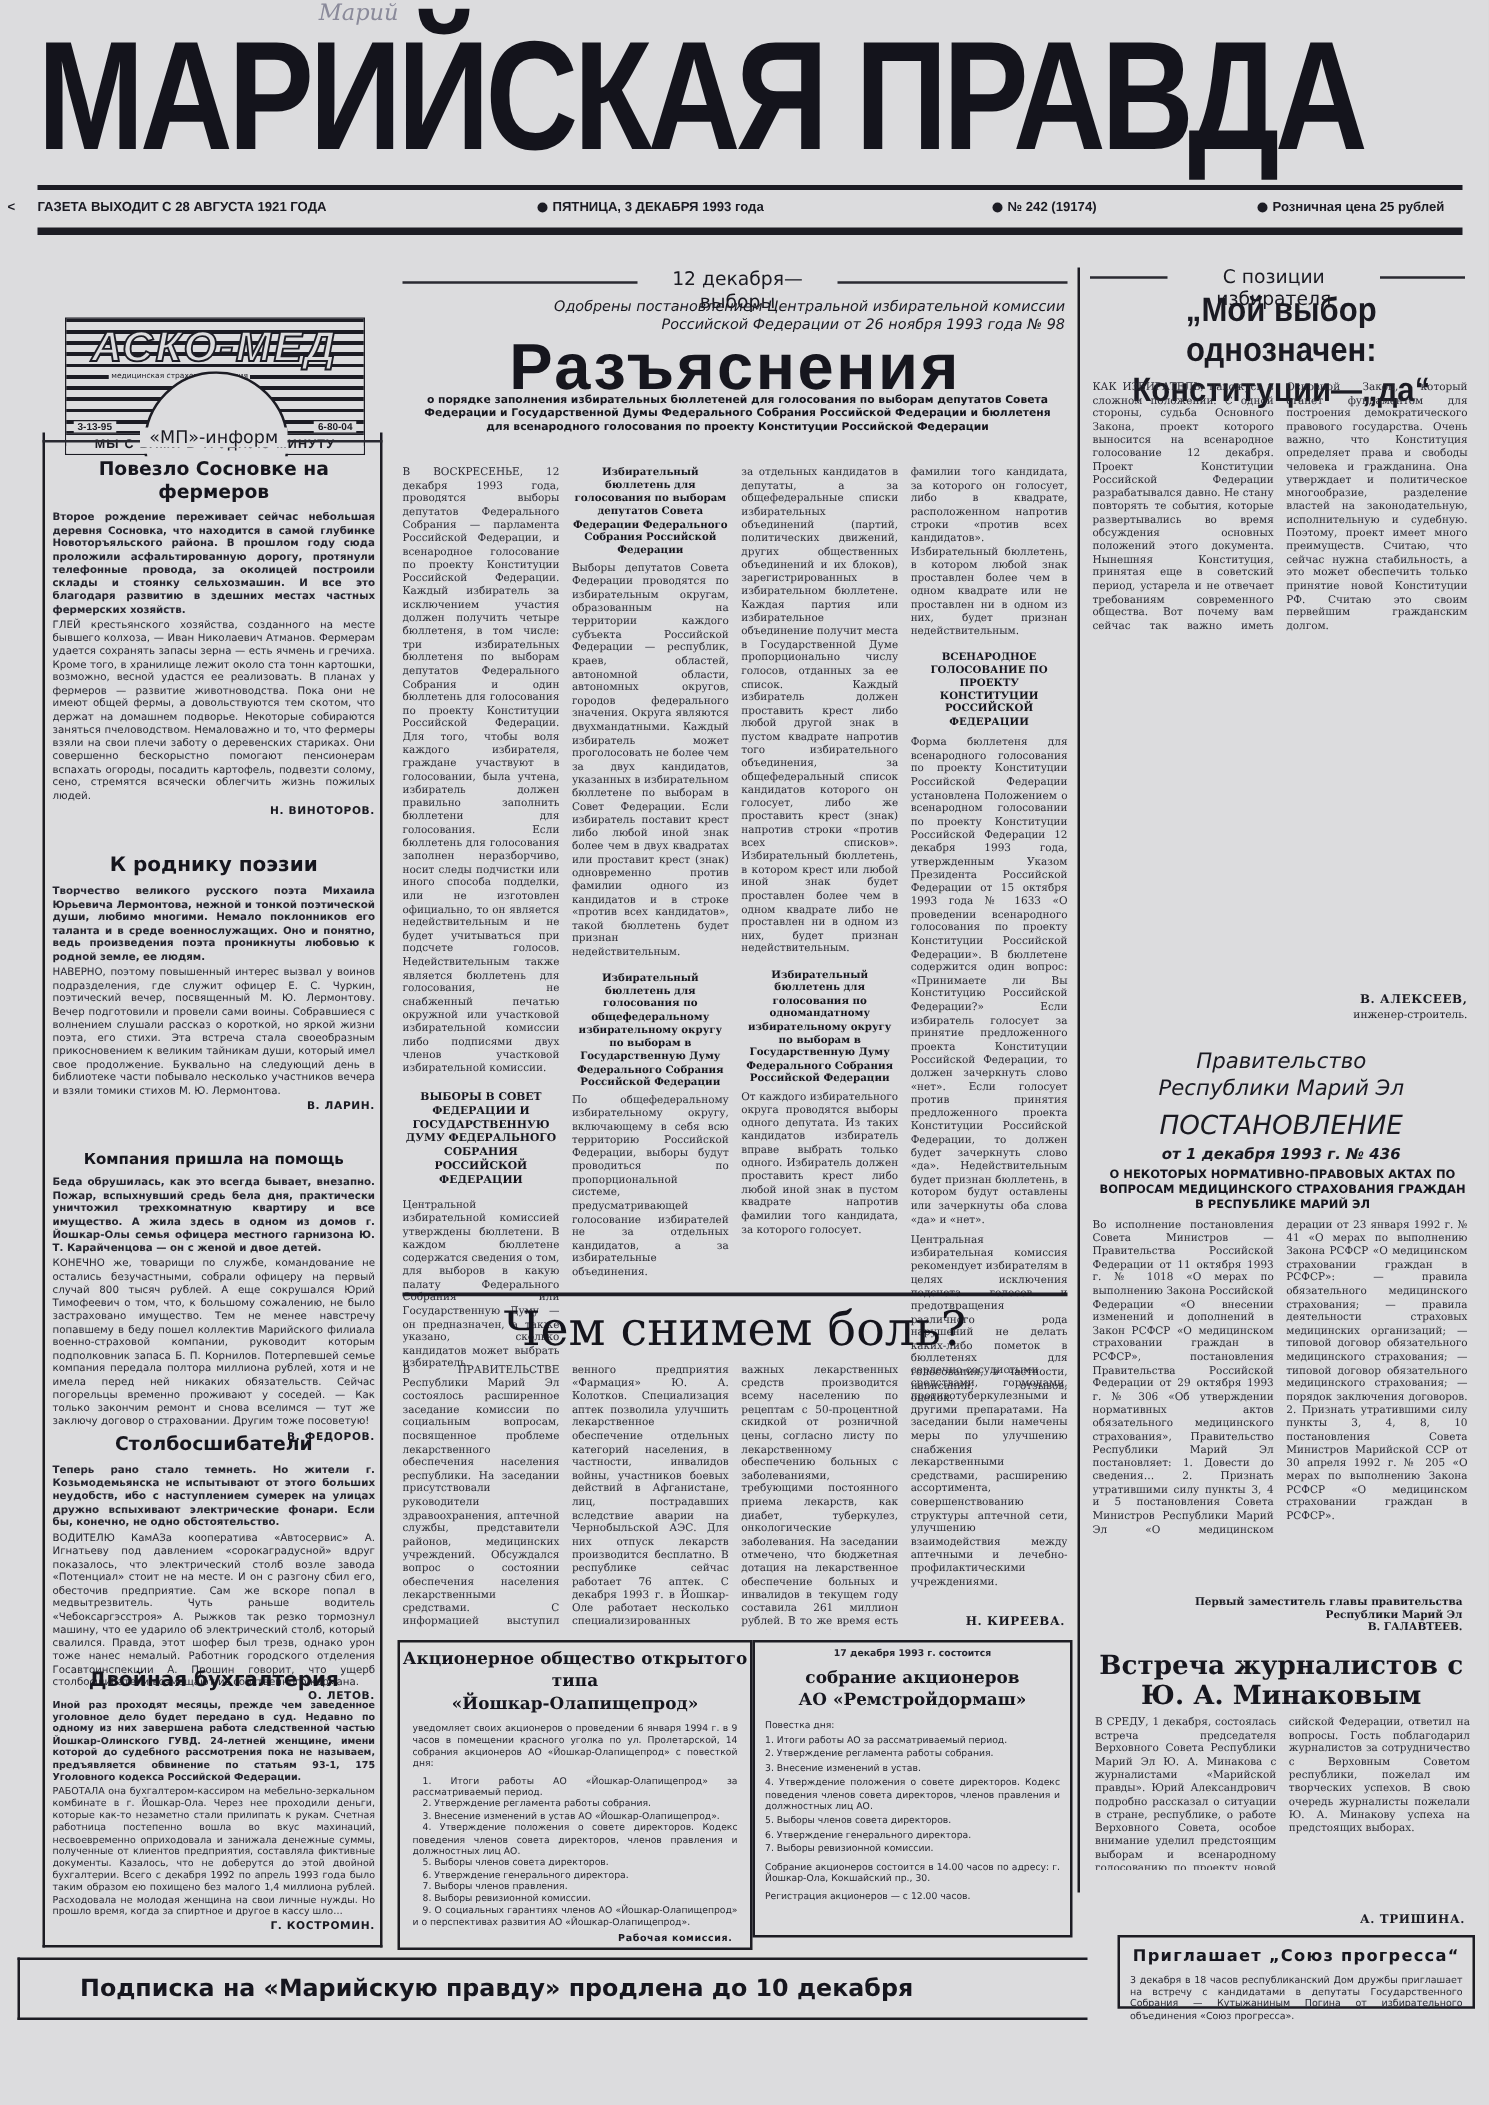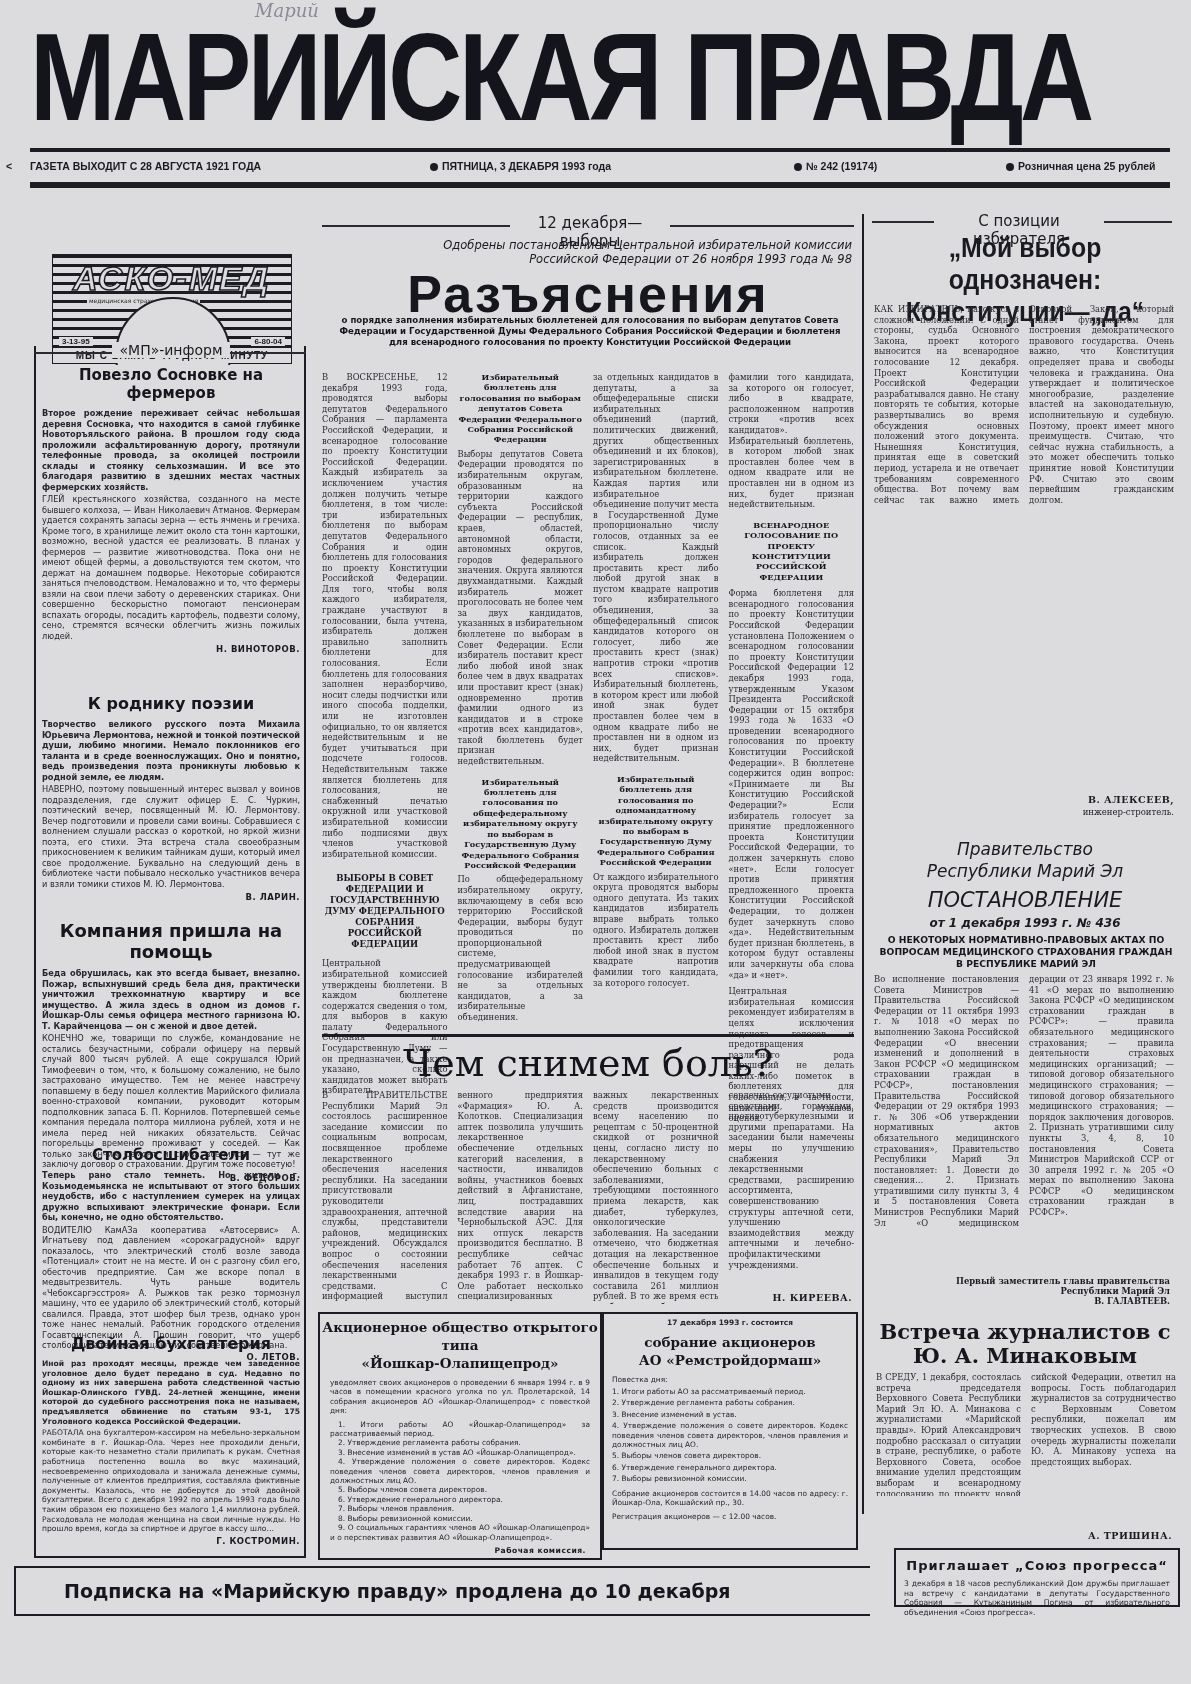--- a/index.html
+++ b/index.html
@@ -61,29 +61,29 @@
   <div class="rule-thin" style="left:34px; top:352px; width:272px;"></div>
   <div class="section-label" style="left:112px; top:342px; width:118px;">«МП»-информ</div>
 
   <div class="abs" style="left:42px; top:366px; width:258px;">
     <div class="h-sans" style="font-size:15px; margin-bottom:6px;">Повезло Сосновке на фермеров</div>
     <div class="sans-text bold">Второе рождение переживает сейчас небольшая деревня Сосновка, что находится в самой глубинке Новоторъяльского района. В прошлом году сюда проложили асфальтированную дорогу, протянули телефонные провода, за околицей построили склады и стоянку сельхозмашин. И все это благодаря развитию в здешних местах частных фермерских хозяйств.</div>
     <div class="sans-text" style="margin-top:2px;">ГЛЕЙ крестьянского хозяйства, созданного на месте бывшего колхоза, — Иван Николаевич Атманов. Фермерам удается сохранять запасы зерна — есть ячмень и гречиха. Кроме того, в хранилище лежит около ста тонн картошки, возможно, весной удастся ее реализовать. В планах у фермеров — развитие животноводства. Пока они не имеют общей фермы, а довольствуются тем скотом, что держат на домашнем подворье. Некоторые собираются заняться пчеловодством. Немаловажно и то, что фермеры взяли на свои плечи заботу о деревенских стариках. Они совершенно бескорыстно помогают пенсионерам вспахать огороды, посадить картофель, подвезти солому, сено, стремятся всячески облегчить жизнь пожилых людей.</div>
     <div class="byline" style="margin-top:3px;">Н. ВИНОТОРОВ.</div>
   </div>
 
-  <div class="abs" style="left:42px; top:682px; width:258px;margin-top:12px;">
+  <div class="abs" style="left:42px; top:682px; width:258px;">
     <div class="h-sans" style="font-size:16px; margin-bottom:6px;">К роднику поэзии</div>
     <div class="sans-text bold">Творчество великого русского поэта Михаила Юрьевича Лермонтова, нежной и тонкой поэтической души, любимо многими. Немало поклонников его таланта и в среде военнослужащих. Оно и понятно, ведь произведения поэта проникнуты любовью к родной земле, ее людям.</div>
     <div class="sans-text" style="margin-top:2px;">НАВЕРНО, поэтому повышенный интерес вызвал у воинов подразделения, где служит офицер Е. С. Чуркин, поэтический вечер, посвященный М. Ю. Лермонтову. Вечер подготовили и провели сами воины. Собравшиеся с волнением слушали рассказ о короткой, но яркой жизни поэта, его стихи. Эта встреча стала своеобразным прикосновением к великим тайникам души, который имел свое продолжение. Буквально на следующий день в библиотеке части побывало несколько участников вечера и взяли томики стихов М. Ю. Лермонтова.</div>
     <div class="byline" style="margin-top:3px;">В. ЛАРИН.</div>
   </div>
 
   <div class="abs" style="left:42px; top:920px; width:258px;">
-    <div class="h-sans" style="font-size:18px; margin-bottom:6px;">Компания пришла на помощь</div>
+    <div class="h-sans" style="font-size:12px; margin-bottom:6px;">Компания пришла на помощь</div>
     <div class="sans-text bold">Беда обрушилась, как это всегда бывает, внезапно. Пожар, вспыхнувший средь бела дня, практически уничтожил трехкомнатную квартиру и все имущество. А жила здесь в одном из домов г. Йошкар-Олы семья офицера местного гарнизона Ю. Т. Карайченцова — он с женой и двое детей.</div>
     <div class="sans-text" style="margin-top:2px;">КОНЕЧНО же, товарищи по службе, командование не остались безучастными, собрали офицеру на первый случай 800 тысяч рублей. А еще сокрушался Юрий Тимофеевич о том, что, к большому сожалению, не было застраховано имущество. Тем не менее навстречу попавшему в беду пошел коллектив Марийского филиала военно-страховой компании, руководит которым подполковник запаса Б. П. Корнилов. Потерпевшей семье компания передала полтора миллиона рублей, хотя и не имела перед ней никаких обязательств. Сейчас погорельцы временно проживают у соседей. — Как только закончим ремонт и снова вселимся — тут же заключу договор о страховании. Другим тоже посоветую!</div>
     <div class="byline" style="margin-top:3px;">В. ФЕДОРОВ.</div>
   </div>
 
   <div class="abs" style="left:42px; top:1146px; width:258px;">
     <div class="h-sans" style="font-size:15px; margin-bottom:6px;">Столбосшибатели</div>
     <div class="sans-text bold">Теперь рано стало темнеть. Но жители г. Козьмодемьянска не испытывают от этого больших неудобств, ибо с наступлением сумерек на улицах дружно вспыхивают электрические фонари. Если бы, конечно, не одно обстоятельство.</div>
     <div class="sans-text" style="margin-top:2px;">ВОДИТЕЛЮ КамАЗа кооператива «Автосервис» А. Игнатьеву под давлением «сорокаградусной» вдруг показалось, что электрический столб возле завода «Потенциал» стоит не на месте. И он с разгону сбил его, обесточив предприятие. Сам же вскоре попал в медвытрезвитель. Чуть раньше водитель «Чебоксаргэсстроя» А. Рыжков так резко тормознул машину, что ее ударило об электрический столб, который свалился. Правда, этот шофер был трезв, однако урон тоже нанес немалый. Работник городского отделения Госавтоинспекции А. Прошин говорит, что ущерб столбосшибатели возмещают из собственного кармана.</div>
     <div class="byline" style="margin-top:1px;">О. ЛЕТОВ.</div>

